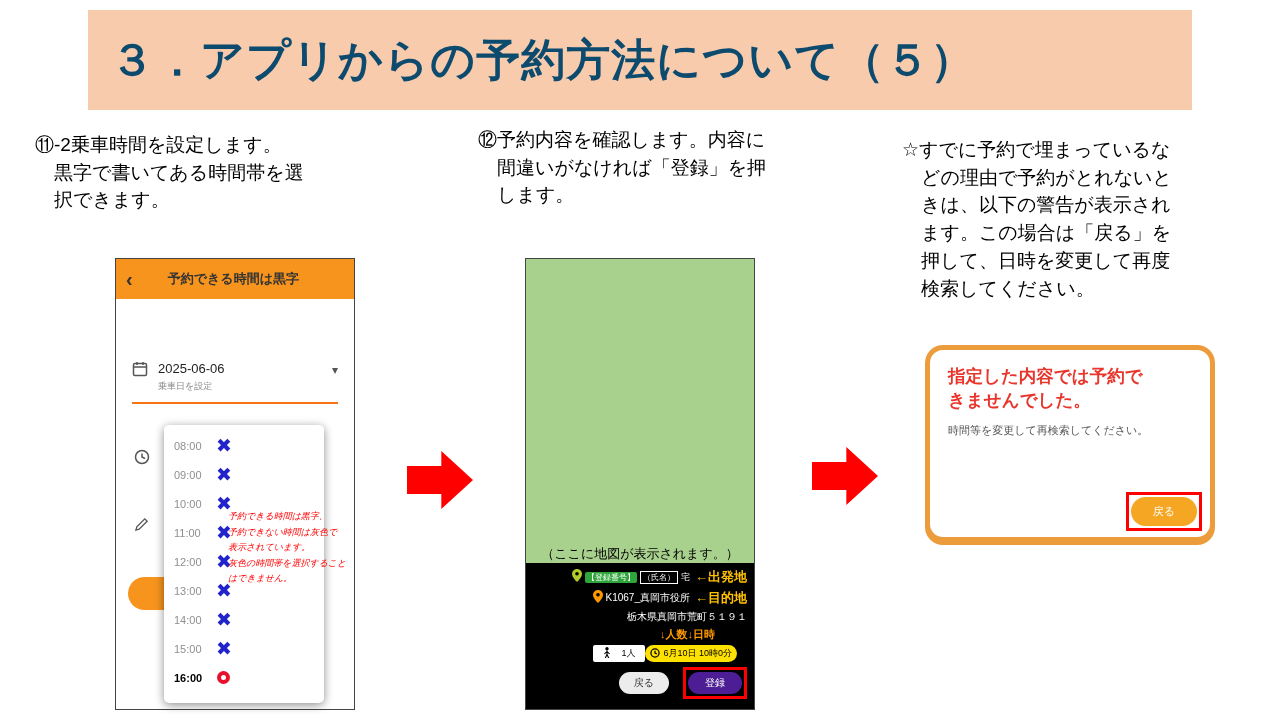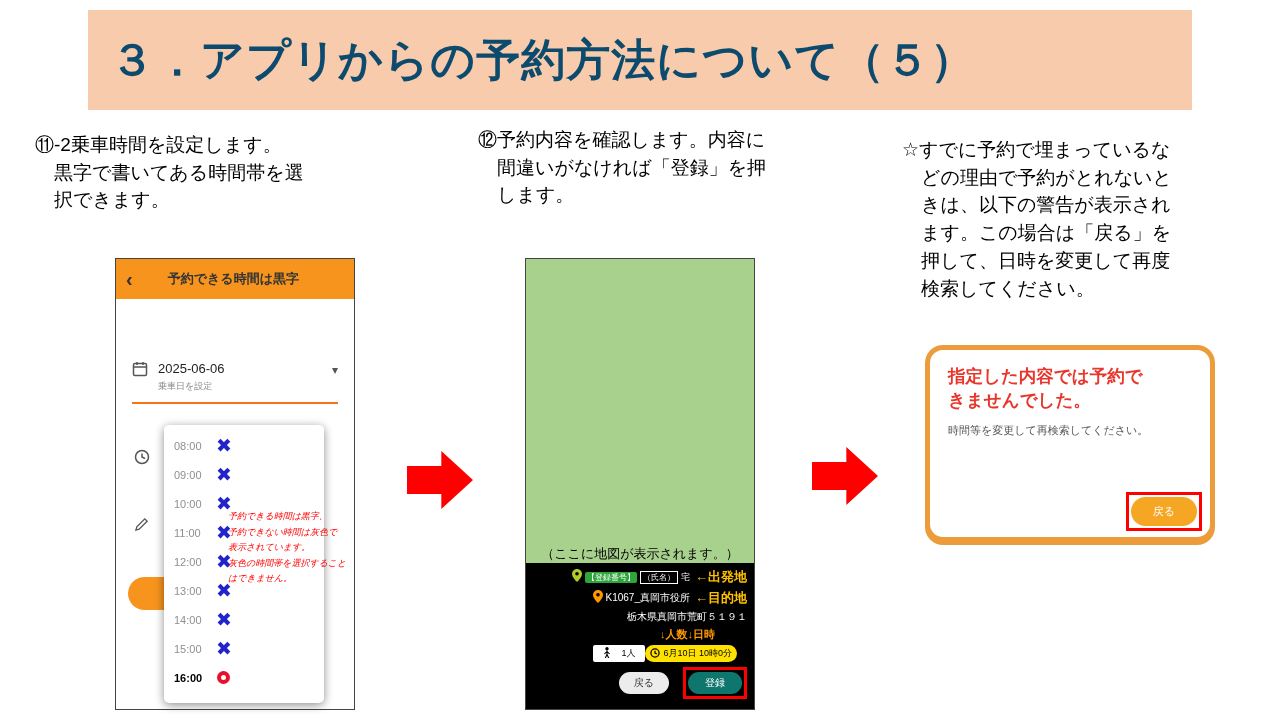--- a/index.html
+++ b/index.html
@@ -67,21 +67,21 @@
   .dest-name { font-size:10px; font-weight:normal; color:#fff; }
   .addr { font-size:10px; color:#fff; margin-left:28px; }
   .labels { display:flex; justify-content:space-between; padding:0 32px 0 40px; }
   .dl { color:#FF9800; font-weight:bold; font-size:11px; }
   .pills { display:flex; justify-content:space-between; align-items:center; padding:0 10px 0 22px; }
   .ppill { background:#fff; color:#000; border-radius:2px; font-size:9px; padding:2px 10px; display:flex; align-items:center; gap:10px; }
   .dpill { background:#FFE100; color:#000; border-radius:10px; font-size:9px; padding:2px 5px; display:flex; align-items:center; gap:3px; }
   .btns { display:flex; justify-content:center; align-items:center; gap:14px; margin-top:2px; }
   .back-pill { background:#ECECEC; color:#333; border:none; border-radius:12px; font-size:10px; padding:4px 15px; font-family:inherit; }
   .hl { border:3px solid #FF0000; padding:2px; display:inline-block; background:transparent; }
-  .reg-pill { background:#0f766e; color:#fff; border:none; border-radius:12px; font-size:10px; padding:4px 17px; font-family:inherit; }
+  .reg-pill { background:#4c1d95; color:#fff; border:none; border-radius:12px; font-size:10px; padding:4px 17px; font-family:inherit; }
 
   
   .phone3 { position:absolute; left:925px; top:345px; width:290px; height:200px; background:#ED9C3C; border-radius:18px; }
   .dialog { position:absolute; left:5px; right:5px; top:5px; bottom:8px; background:#fff; border-radius:13px; padding:14px 18px; }
   .dtitle { color:#E8362D; font-weight:bold; font-size:17.5px; line-height:1.38; width:212px; }
   .dmsg { color:#555; font-size:11px; margin-top:11px; }
   .hl3 { position:absolute; right:8px; bottom:6px; }
   .back3 { background:#F5A623; color:#fff; border:none; border-radius:16px; font-size:11px; padding:7px 22px; font-family:inherit; }
 </style>
 </head>

